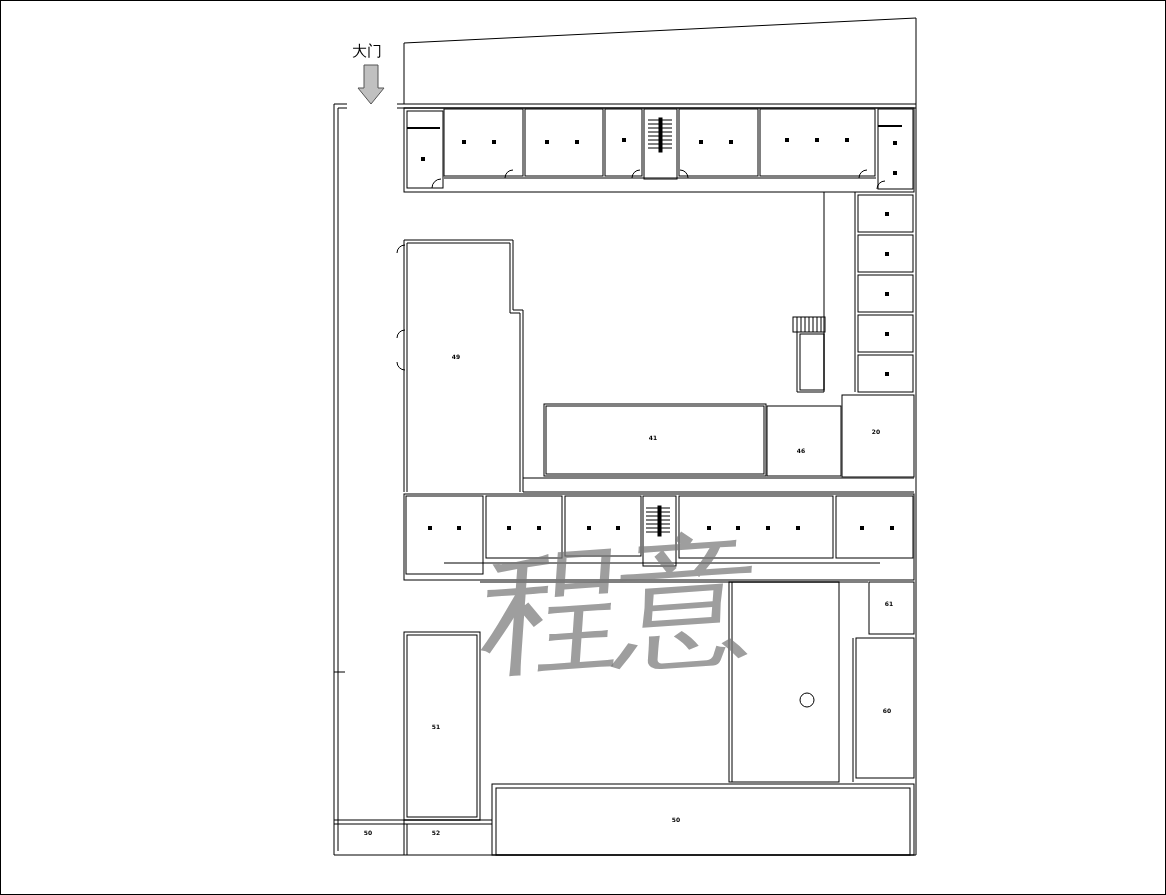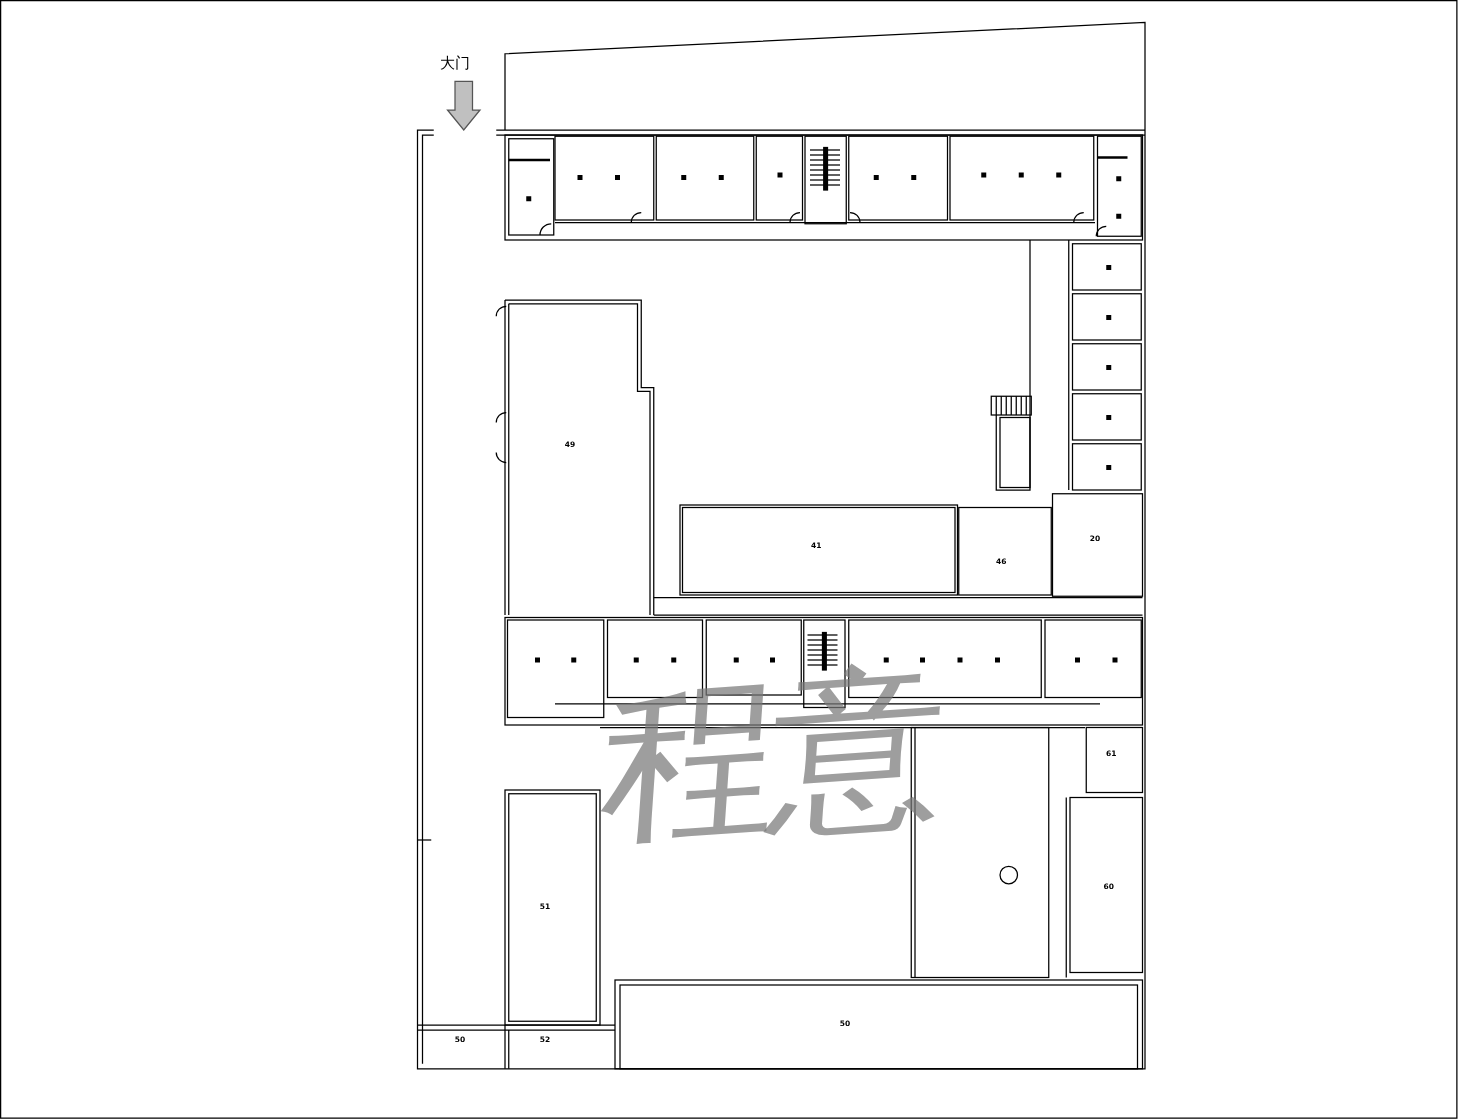--- a/index.html
+++ b/index.html
@@ -1,19 +1,19 @@
 <!DOCTYPE html>
 <html><head>
 <meta charset="utf-8">
 <style>
   html, body { margin: 0; padding: 0; background: #ffffff; }
   body { width: 1166px; height: 895px; overflow: hidden; position: relative; font-family: "DejaVu Sans", sans-serif; }
   .frame { position: absolute; left: 0; top: 0; width: 1164px; height: 893px; border: 1px solid #000; box-sizing: content-box; }
   svg { position: absolute; left: 0; top: 0; }
-  .entrance-label { position: absolute; left: 352px; top: 42px; font-size: 12px; color: #000; font-family: "DejaVu Sans", sans-serif; }
+  .entrance-label { position: absolute; left: 352px; top: 42px; font-size: 15px; color: #000; font-family: "DejaVu Sans", sans-serif; }
   .watermark { position: absolute; left: 482px; top: 535px; font-family: "DejaVu Serif", serif; font-size: 140px; color: rgba(120,120,120,0.72); letter-spacing: -6px; transform: rotate(-4deg) skewX(-8deg); line-height: 1; pointer-events: none; }
   .room-label { position: absolute; font-size: 6px; font-weight: bold; color: #000; transform: translate(-50%, -50%); font-family: "DejaVu Sans", sans-serif; }
 </style>
 </head>
 <body>
 
 <div class="frame"></div>
 
 <svg width="1166" height="895" viewBox="0 0 1166 895" stroke="#000" fill="none" stroke-width="1">
 

